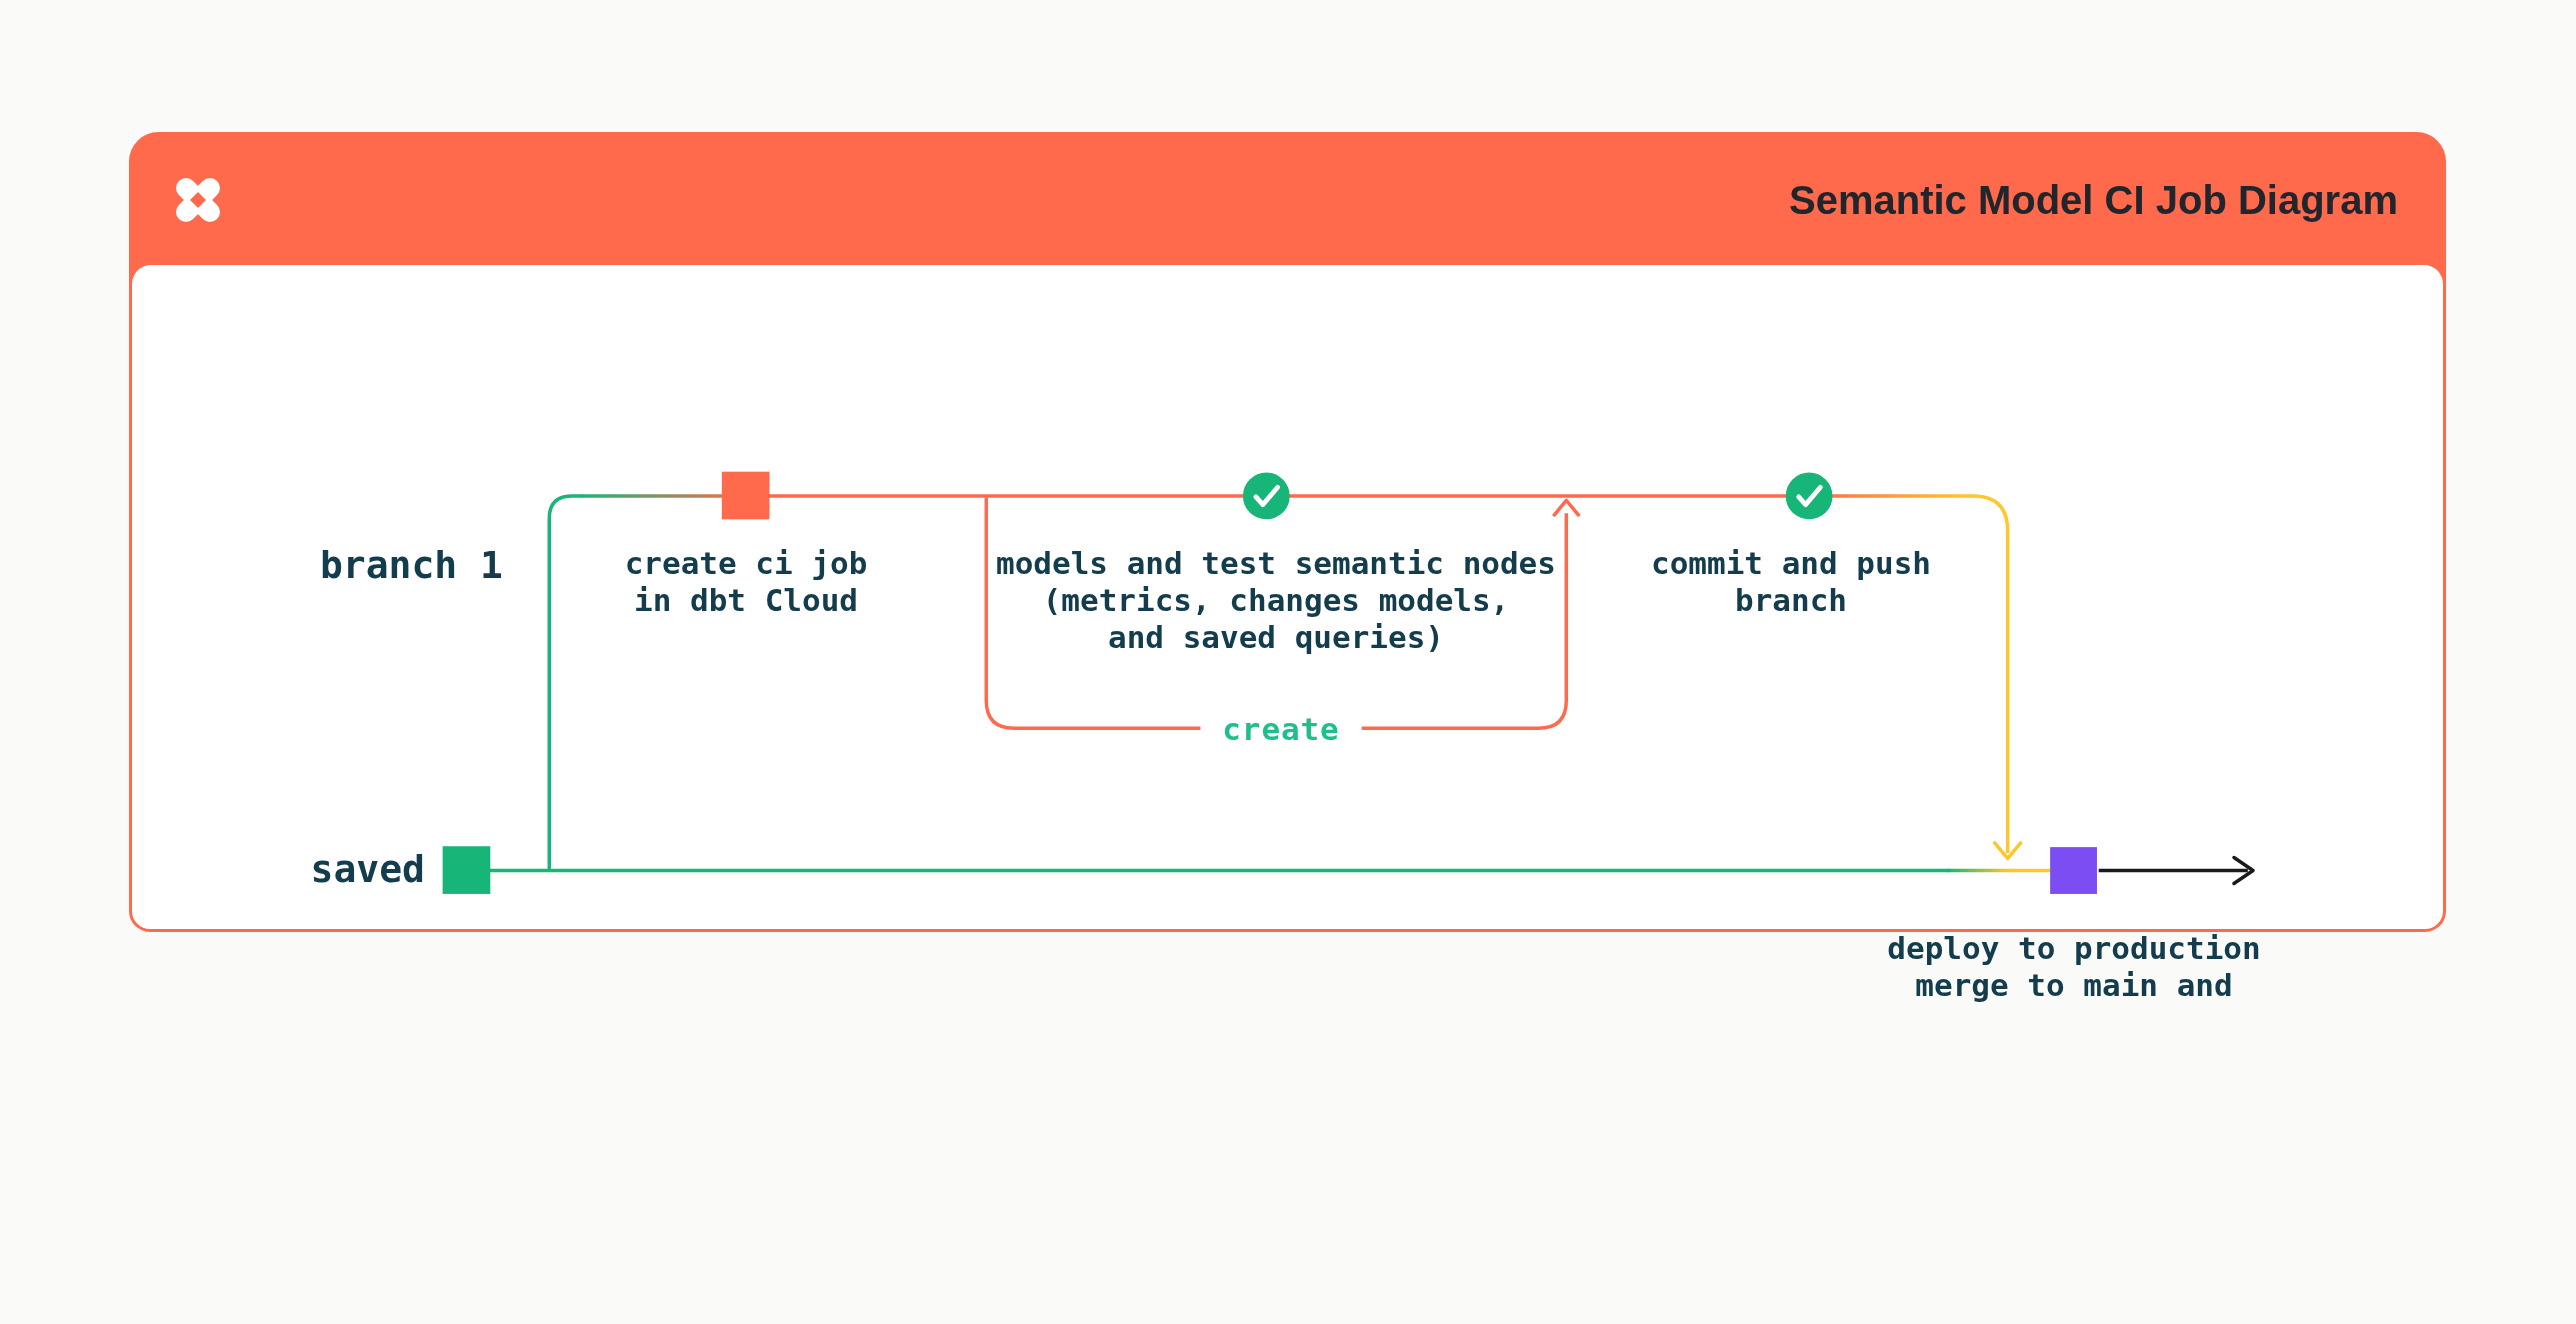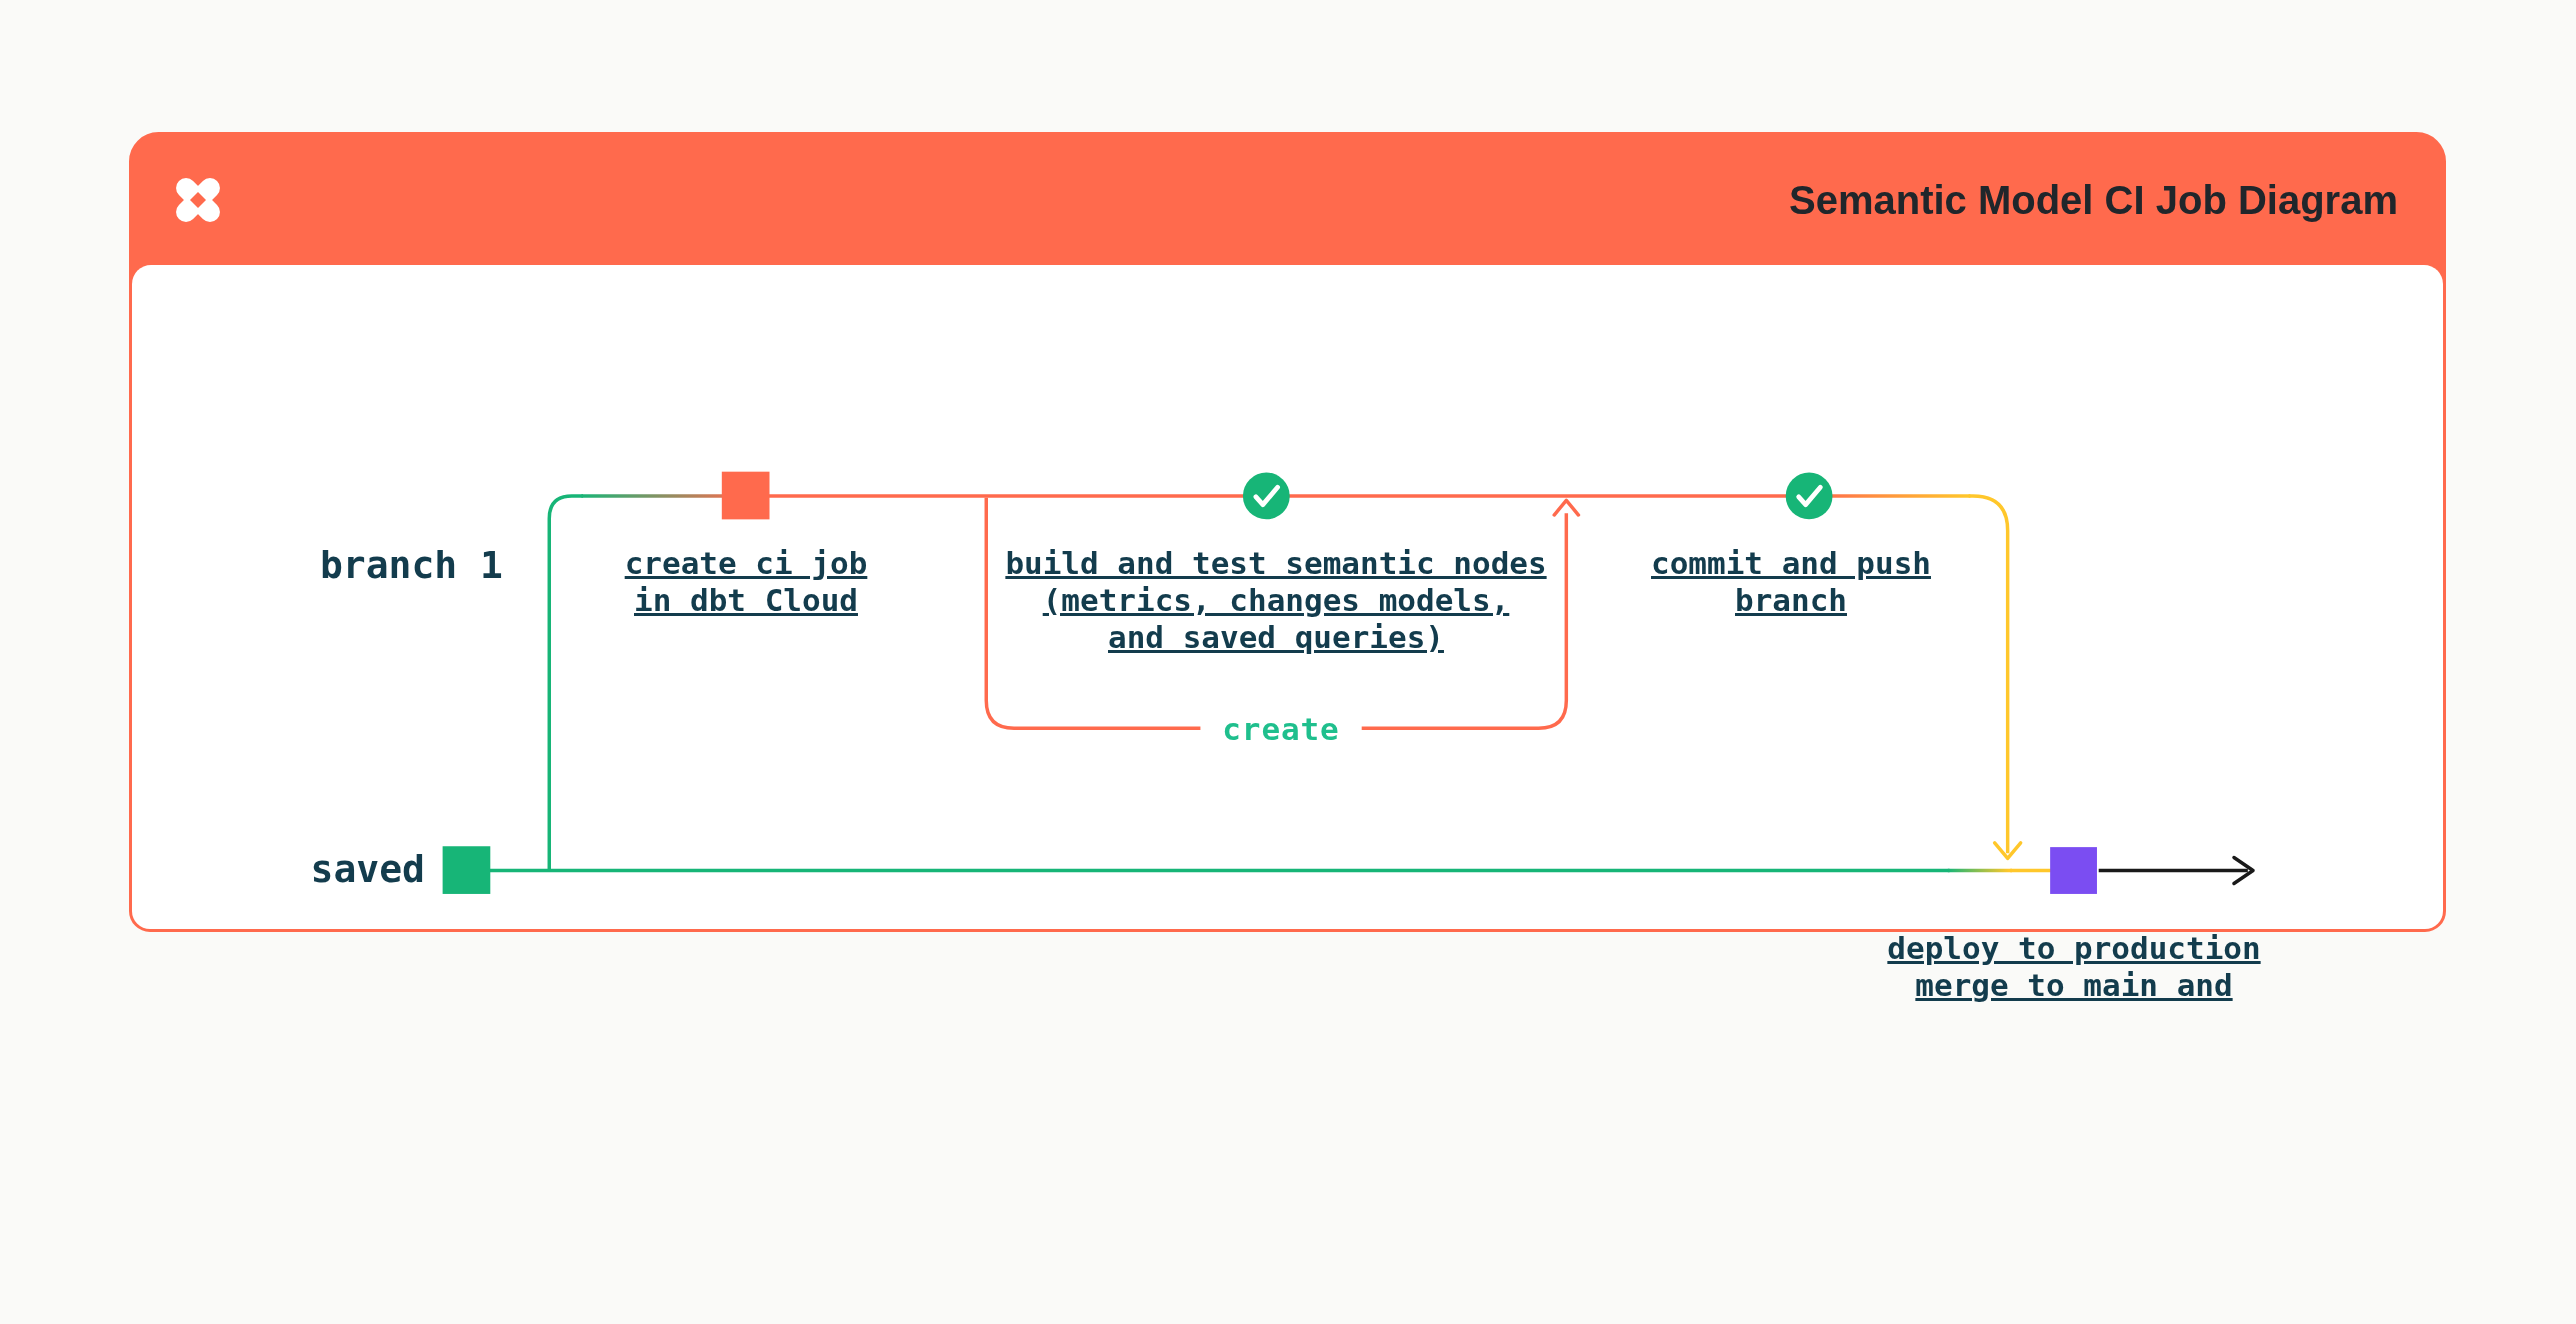--- a/index.html
+++ b/index.html
@@ -41,21 +41,20 @@
     font:700 38px/45px "DejaVu Sans Mono",monospace;
     color:var(--ink,#133C4D);
     text-align:right;white-space:nowrap;
   }
   .step-label{
     position:absolute;
     font:700 31px/37px "DejaVu Sans Mono",monospace;
     color:var(--ink,#133C4D);
     text-align:center;white-space:nowrap;
     transform:translateX(-50%);
-    text-decoration:underline;
   }
   .success-label{
     position:absolute;
     font:700 31px/36px "DejaVu Sans Mono",monospace;
     color:var(--success-green,#1FBF8D);
     background:var(--white,#FFFFFF);
     padding:0 15.6px;
     transform:translate(-50%,-50%);
     letter-spacing:0.9px;white-space:nowrap;
   }
@@ -130,21 +129,21 @@
     </svg>
 
     <div class="lane-label" style="right:2073px;top:543px;">branch 1</div>
     <div class="lane-label" style="right:2151px;top:847px;">saved</div>
 
     <div class="step-label" style="left:746px;top:545px;">
       <div>create ci job</div>
       <div>in dbt Cloud</div>
     </div>
     <div class="step-label" style="left:1276px;top:545px;">
-      <div>build and test semantic nodes</div>
+      <div>models and test semantic nodes</div>
       <div>(metrics, changes models,</div>
       <div>and saved queries)</div>
     </div>
     <div class="step-label" style="left:1747px;top:545px;margin-left:44px;">
       <div>commit and push</div>
       <div>branch</div>
     </div>
     <div class="step-label" style="left:2074px;top:930px;">
       <div>deploy to production</div>
       <div>merge to main and</div>

